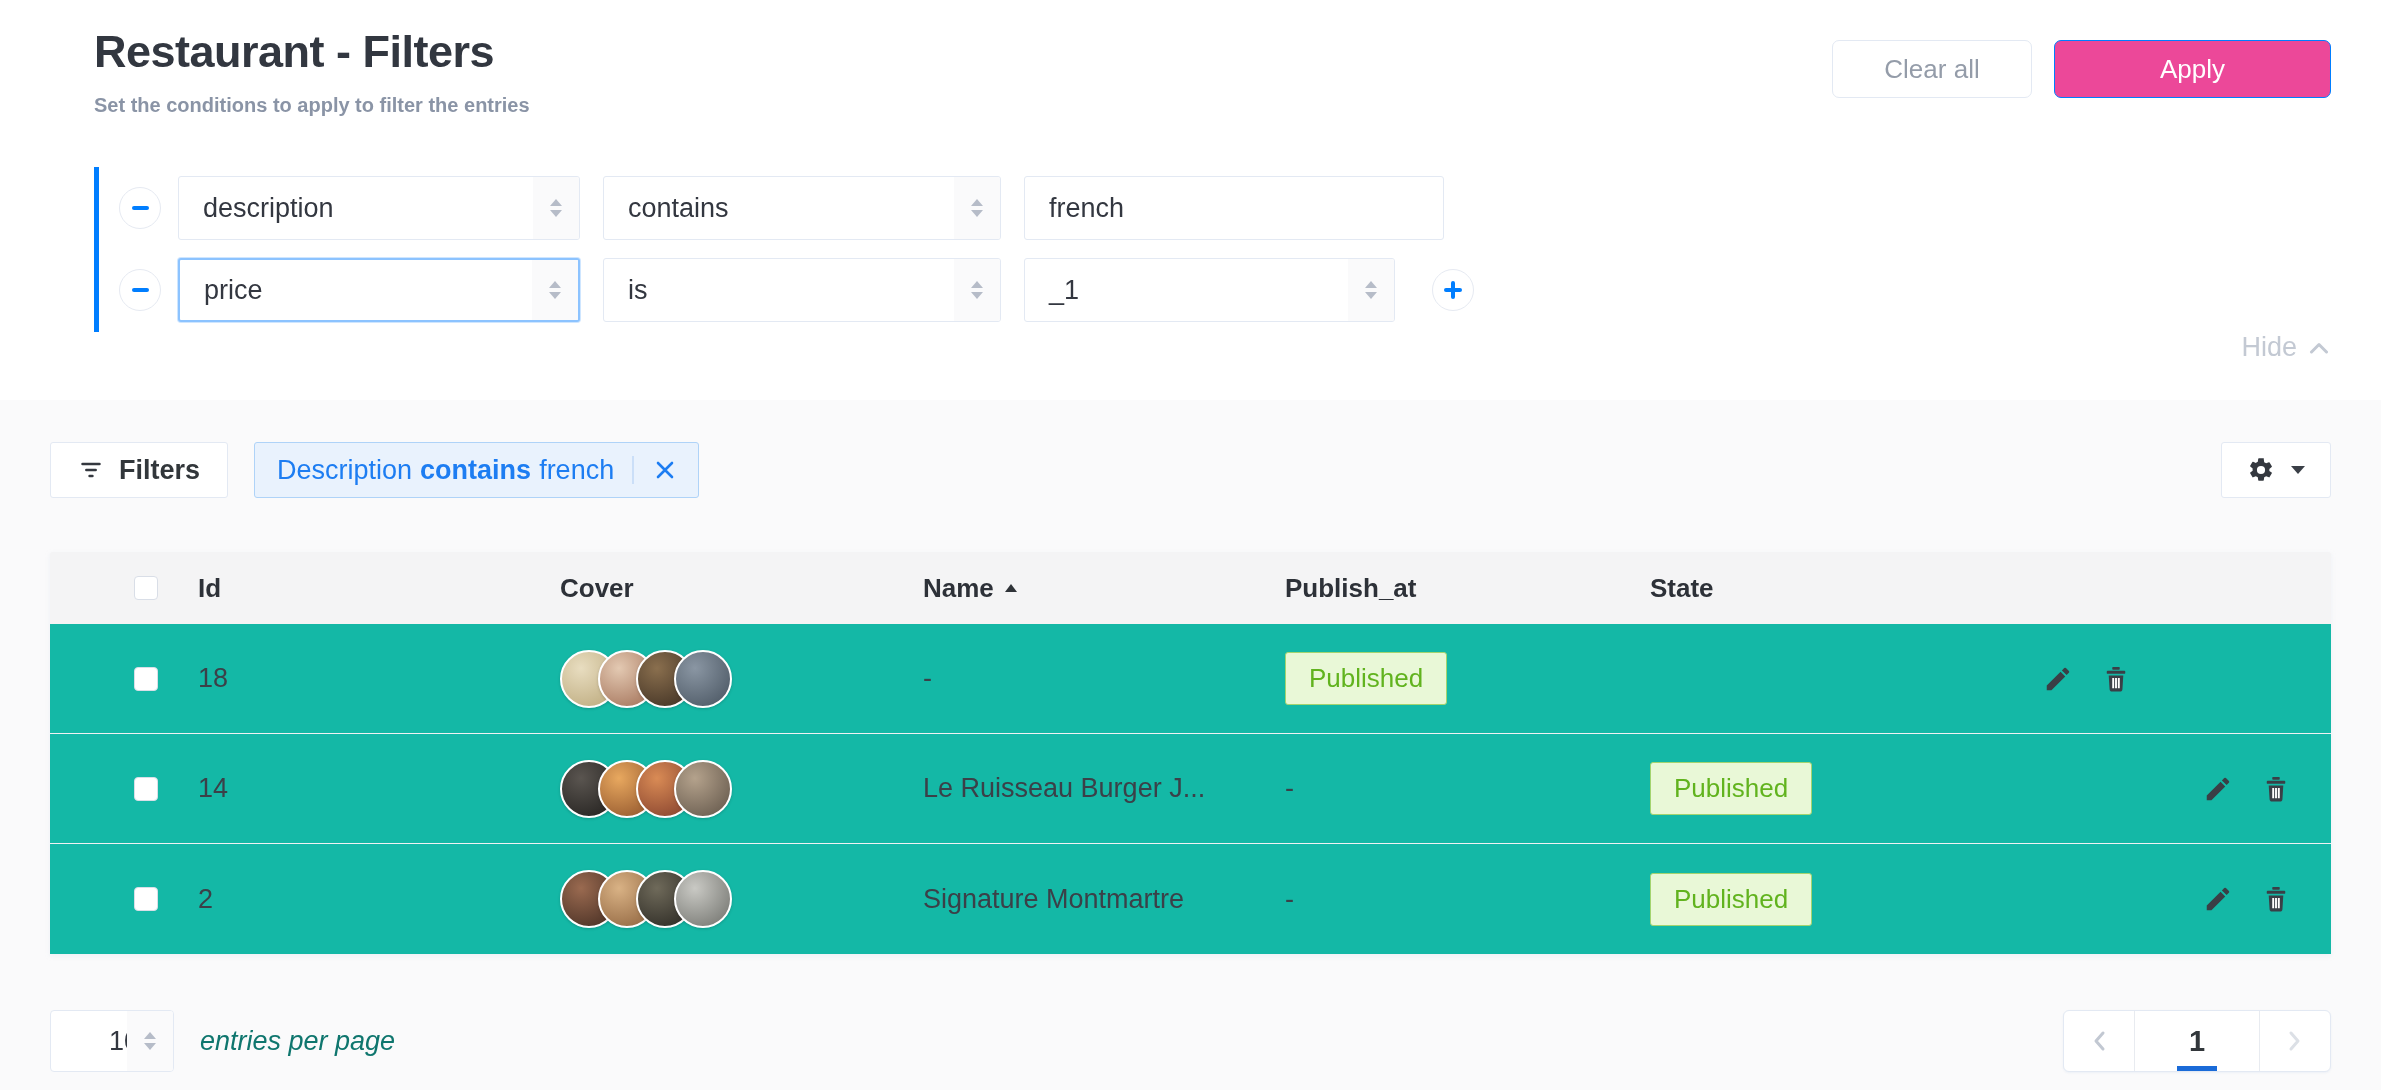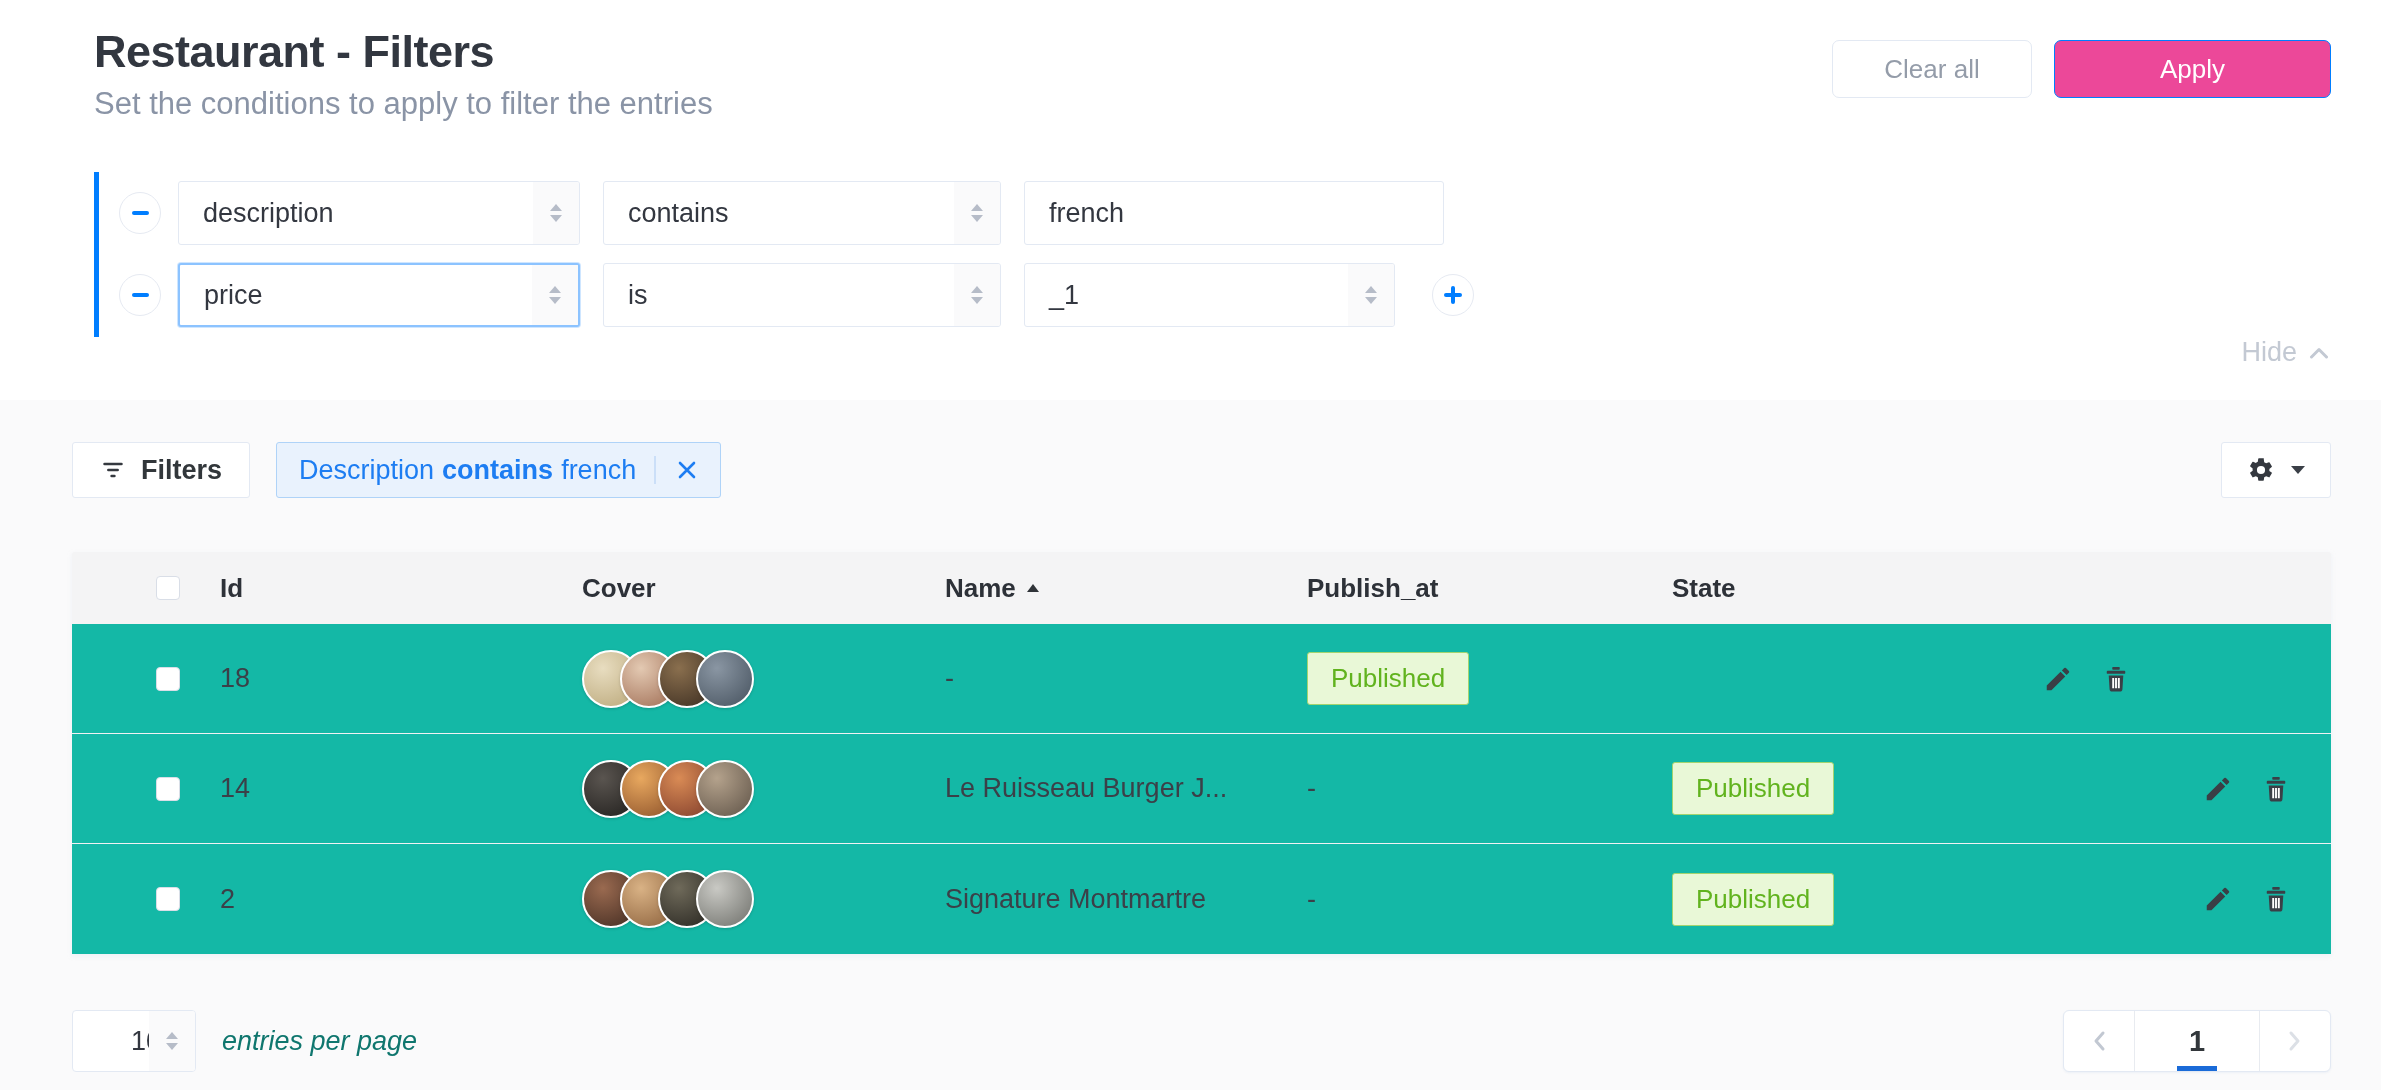--- a/index.html
+++ b/index.html
@@ -3,21 +3,21 @@
 <meta charset="utf-8">
 <style>
   * { margin:0; padding:0; box-sizing:border-box; }
   html,body { width:2381px; height:1090px; overflow:hidden; }
   body { font-family:"Liberation Sans", sans-serif; background:#FAFAFB; color:#333740; }
 
   
   .top { background:#ffffff; height:400px; padding-top:26px;padding-left:44px; }
   .header-row { display:flex; justify-content:space-between; align-items:flex-start; padding:0 50px; }
   h1.page-title { font-size:45px; font-weight:700; color:#323740; letter-spacing:-0.5px; }
-  p.page-subtitle { font-size:31px; color:#8A94A6; margin-top:8px; }
+  p.page-subtitle { font-size:20px; color:#8A94A6; margin-top:16px;font-weight:bold; }
   .header-actions { display:flex; gap:22px; margin-top:14px; }
   .btn { height:58px; border-radius:7px; font-size:26px; font-weight:400; cursor:pointer; font-family:"Liberation Sans",sans-serif; }
   .btn-clear { width:200px; background:#fff; border:1px solid #E3E9F3; color:#949CA9; }
   .btn-apply { width:277px; background:#ec4899; border:1px solid #007EFF; color:#fff; }
 
   .filter-panel { margin:50px 50px 0 50px; border-left:5px solid #007EFF; padding:9px 0 10px 20px; }
   .filter-row { display:flex; align-items:center; margin-bottom:18px; height:64px; }
   .filter-row:last-child { margin-bottom:0; }
   .circle-btn { width:42px; height:42px; border-radius:50%; background:#fff; border:1.5px solid #E6EAF2; display:flex; align-items:center; justify-content:center; cursor:pointer; flex:none; margin-right:17px; position:relative; }
   .glyph-minus { width:17px; height:3.5px; background:#007EFF; border-radius:2px; display:block; }
@@ -34,21 +34,21 @@
   .sel-field { width:402px; margin-right:23px; }
   .sel-op { width:398px; margin-right:23px; }
   .sel-val { width:371px; }
   .select.focused { border:2px solid #8CC3FF; box-shadow:0 0 0 1px #CFE6FF; }
   .textbox { width:420px; height:64px; background:#fff; border:1px solid #E3E9F3; border-radius:3px; font-size:27px; color:#333740; padding-left:24px; font-family:"Liberation Sans",sans-serif; }
 
   .hide-row { text-align:right; padding-right:52px; }
   .hide-link { display:inline-flex; align-items:center; gap:12px; font-size:27px; color:#C3C9D3; cursor:pointer; text-decoration:none; }
 
   
-  .bottom { padding:42px 50px 0 50px;margin-left:22px; }
+  .bottom { padding:42px 50px 0 50px; }
   .toolbar { display:flex; justify-content:space-between; align-items:center; }
   .toolbar-left { display:flex; align-items:center; }
   .btn-filters { height:56px; padding:0 27px; background:#fff; border:1px solid #E3E9F3; border-radius:3px; display:flex; align-items:center; gap:15px; font-size:27px; font-weight:600; color:#32373B; cursor:pointer; }
   .filter-tag { margin-left:26px; height:56px; background:#E9F2FD; border:1px solid #AFD3F8; border-radius:3px; display:flex; align-items:center; padding:0 18px 0 22px; font-size:27px; color:#1D7DF2; }
   .filter-tag b { font-weight:700; margin:0 8px; }
   .tag-divider { width:1.5px; height:28px; background:#CBDFF8; margin:0 16px 0 18px; }
   .tag-close { background:none; border:none; cursor:pointer; display:flex; align-items:center; padding:4px; }
   .btn-gear { height:56px; width:110px; background:#fff; border:1px solid #E3E9F3; border-radius:3px; display:flex; align-items:center; justify-content:center; gap:16px; cursor:pointer; }
   .caret-down { width:0; height:0; border-left:7px solid transparent; border-right:7px solid transparent; border-top:8px solid #3A3F47; }
 

